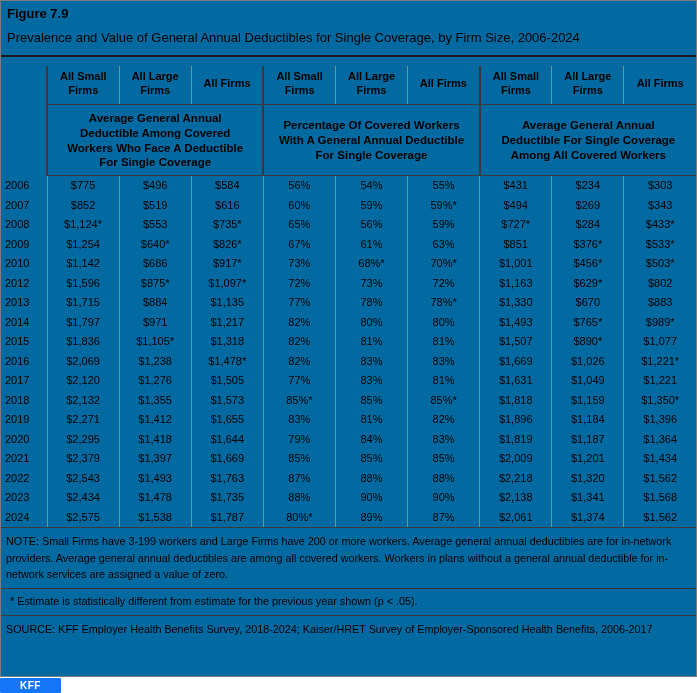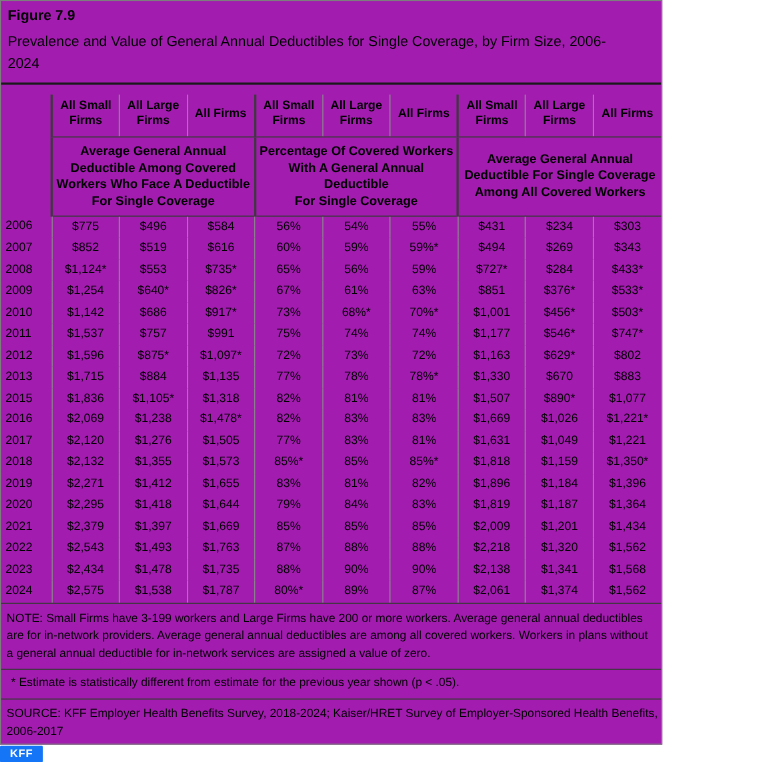--- a/index.html
+++ b/index.html
@@ -5,23 +5,23 @@
   * { margin: 0; padding: 0; box-sizing: border-box; }
   html, body {
     width: 697px; height: 693px;
     background: #ffffff;
     font-family: "Liberation Sans", sans-serif;
     color: #000;
     position: relative;
     overflow: hidden;
   }
   .figure-box {
-    width: 602px; height: 677px;
+    width: 697px; height: 677px;
     border: 1px solid #7d7d7d;
-    background: #a21caf;
+    background: #0369a1;
     overflow: hidden;
   }
   .title-sec {
     padding: 5px 8px 7px 6px;
     border-bottom: 2px solid #1a1a1a;
   }
   .fig-label { font-size: 13px; font-weight: bold; }
   .fig-title { font-size: 13px; font-weight: normal; margin-top: 7px; line-height: 1.55; padding-right: 30px; }
 
   table.data-table {
@@ -77,21 +77,21 @@
   .source-sec {
     border-top: 1px solid #3a3a3a;
     padding: 5px 0 5px 5px;
     font-size: 10.8px;
     line-height: 1.5;
   }
   .kff-badge {
     position: absolute;
     left: 0; bottom: 0;
     height: 15px;
-    padding: 0 9px;
+    padding: 0 20px;
     display: flex; align-items: center; justify-content: center;
     color: #fff;
     font-size: 10px; font-weight: bold;
     letter-spacing: 0.5px;
     border-radius: 1px;
   }
 </style>
 </head>
 <body>
 
@@ -203,32 +203,20 @@
           <td class="data-cell">$686</td>
           <td class="data-cell">$917*</td>
           <td class="data-cell gb">73%</td>
           <td class="data-cell">68%*</td>
           <td class="data-cell">70%*</td>
           <td class="data-cell gb">$1,001</td>
           <td class="data-cell">$456*</td>
           <td class="data-cell">$503*</td>
         </tr>
         <tr>
-          <td class="year-cell">2011</td>
-          <td class="data-cell gb">$1,537</td>
-          <td class="data-cell">$757</td>
-          <td class="data-cell">$991</td>
-          <td class="data-cell gb">75%</td>
-          <td class="data-cell">74%</td>
-          <td class="data-cell">74%</td>
-          <td class="data-cell gb">$1,177</td>
-          <td class="data-cell">$546*</td>
-          <td class="data-cell">$747*</td>
-        </tr>
-        <tr>
           <td class="year-cell">2012</td>
           <td class="data-cell gb">$1,596</td>
           <td class="data-cell">$875*</td>
           <td class="data-cell">$1,097*</td>
           <td class="data-cell gb">72%</td>
           <td class="data-cell">73%</td>
           <td class="data-cell">72%</td>
           <td class="data-cell gb">$1,163</td>
           <td class="data-cell">$629*</td>
           <td class="data-cell">$802</td>
@@ -239,20 +227,32 @@
           <td class="data-cell">$884</td>
           <td class="data-cell">$1,135</td>
           <td class="data-cell gb">77%</td>
           <td class="data-cell">78%</td>
           <td class="data-cell">78%*</td>
           <td class="data-cell gb">$1,330</td>
           <td class="data-cell">$670</td>
           <td class="data-cell">$883</td>
         </tr>
         <tr>
+          <td class="year-cell">2014</td>
+          <td class="data-cell gb">$1,797</td>
+          <td class="data-cell">$971</td>
+          <td class="data-cell">$1,217</td>
+          <td class="data-cell gb">82%</td>
+          <td class="data-cell">80%</td>
+          <td class="data-cell">80%</td>
+          <td class="data-cell gb">$1,493</td>
+          <td class="data-cell">$765*</td>
+          <td class="data-cell">$989*</td>
+        </tr>
+        <tr>
           <td class="year-cell">2015</td>
           <td class="data-cell gb">$1,836</td>
           <td class="data-cell">$1,105*</td>
           <td class="data-cell">$1,318</td>
           <td class="data-cell gb">82%</td>
           <td class="data-cell">81%</td>
           <td class="data-cell">81%</td>
           <td class="data-cell gb">$1,507</td>
           <td class="data-cell">$890*</td>
           <td class="data-cell">$1,077</td>

